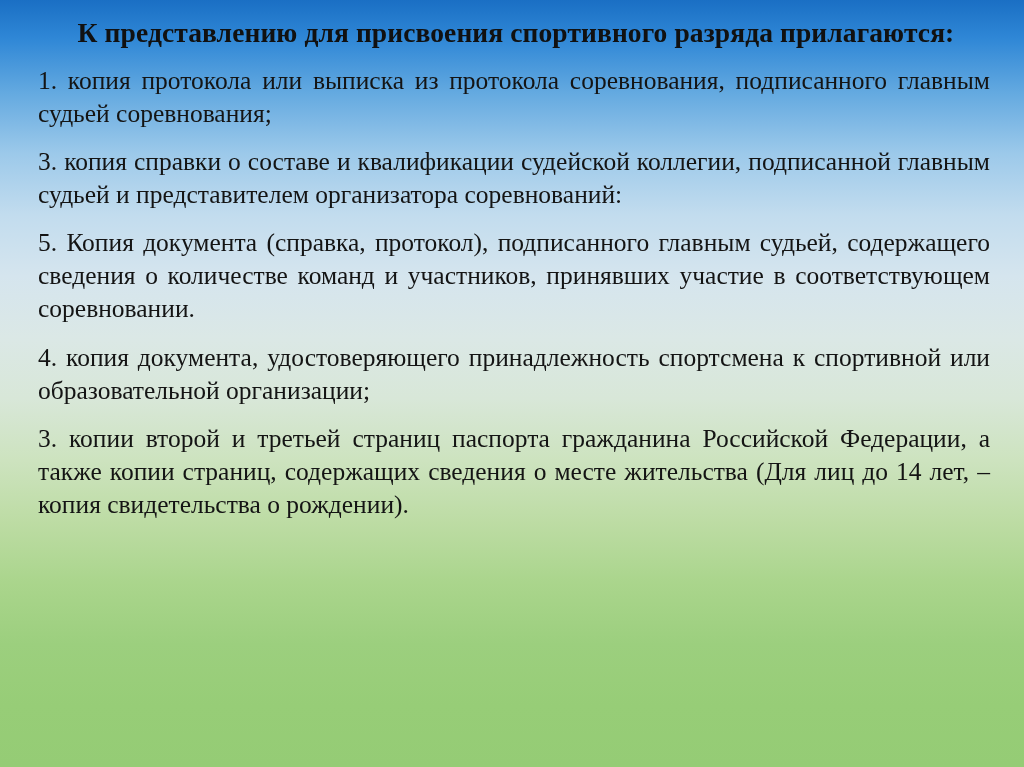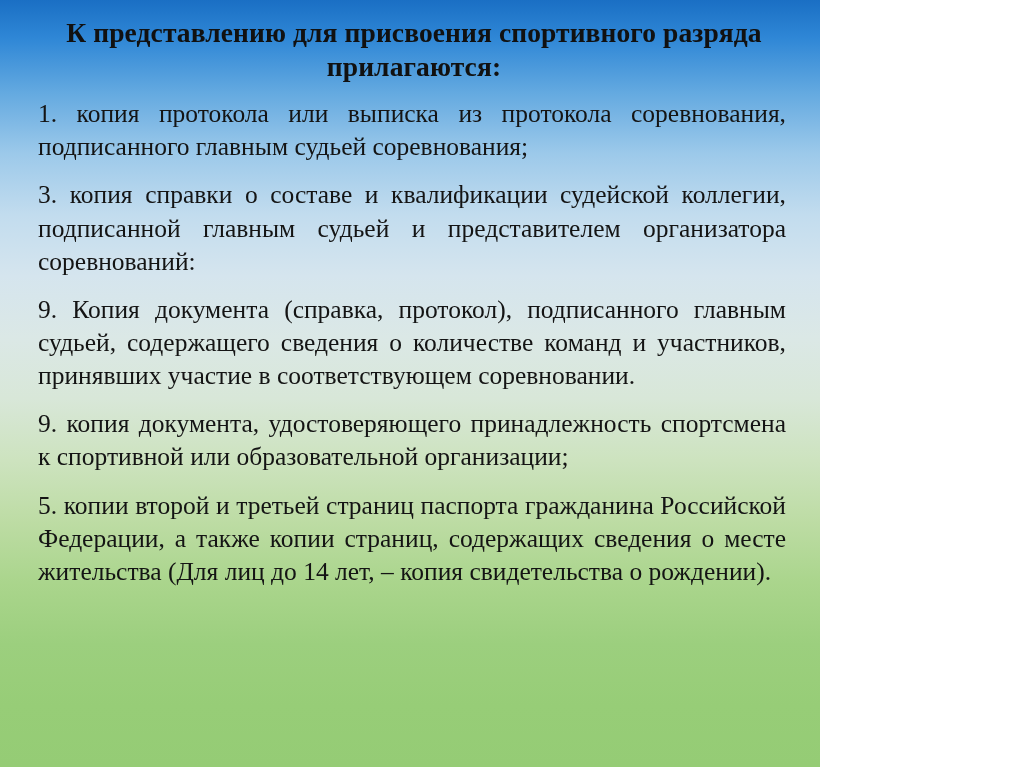--- a/index.html
+++ b/index.html
@@ -7,21 +7,21 @@
     padding: 0;
   }
   body {
     width: 1024px;
     height: 767px;
     overflow: hidden;
     font-family: "Liberation Serif", serif;
   }
   .slide {
     position: relative;
-    width: 820px;
+    width: 1024px;
     height: 767px;
     box-sizing: border-box;
     background: linear-gradient(to bottom,
         #1a6fc4 0%,
         #2f87d6 5%,
         #63a9e0 12%,
         #9cc9ea 20%,
         #c2dcee 28%,
         #d5e5ee 36%,
         #dbe8e6 44%,
@@ -59,20 +59,20 @@
 <body>
 
 <div class="slide">
 
   <div class="slide-title">К представлению для присвоения спортивного разряда прилагаются:</div>
 
   <div class="para">1. копия протокола или выписка из протокола соревнования, подписанного главным судьей соревнования;</div>
 
   <div class="para">3.  копия справки о составе и квалификации судейской коллегии, подписанной главным судьей и представителем организатора соревнований:</div>
 
-  <div class="para">9.  Копия документа (справка, протокол), подписанного главным судьей, содержащего сведения о количестве команд и участников, принявших участие в соответствующем соревновании.</div>
+  <div class="para">5.  Копия документа (справка, протокол), подписанного главным судьей, содержащего сведения о количестве команд и участников, принявших участие в соответствующем соревновании.</div>
 
 
-  <div class="para">9.  копия документа, удостоверяющего принадлежность спортсмена к спортивной или образовательной организации;</div>
+  <div class="para">4.  копия документа, удостоверяющего принадлежность спортсмена к спортивной или образовательной организации;</div>
 
-  <div class="para">5. копии второй и третьей страниц паспорта гражданина Российской Федерации, а также копии страниц, содержащих сведения о месте жительства (Для лиц до 14 лет, – копия свидетельства о рождении).</div>
+  <div class="para">3. копии второй и третьей страниц паспорта гражданина Российской Федерации, а также копии страниц, содержащих сведения о месте жительства (Для лиц до 14 лет, – копия свидетельства о рождении).</div>
 
 </div>
 
 </body></html>

